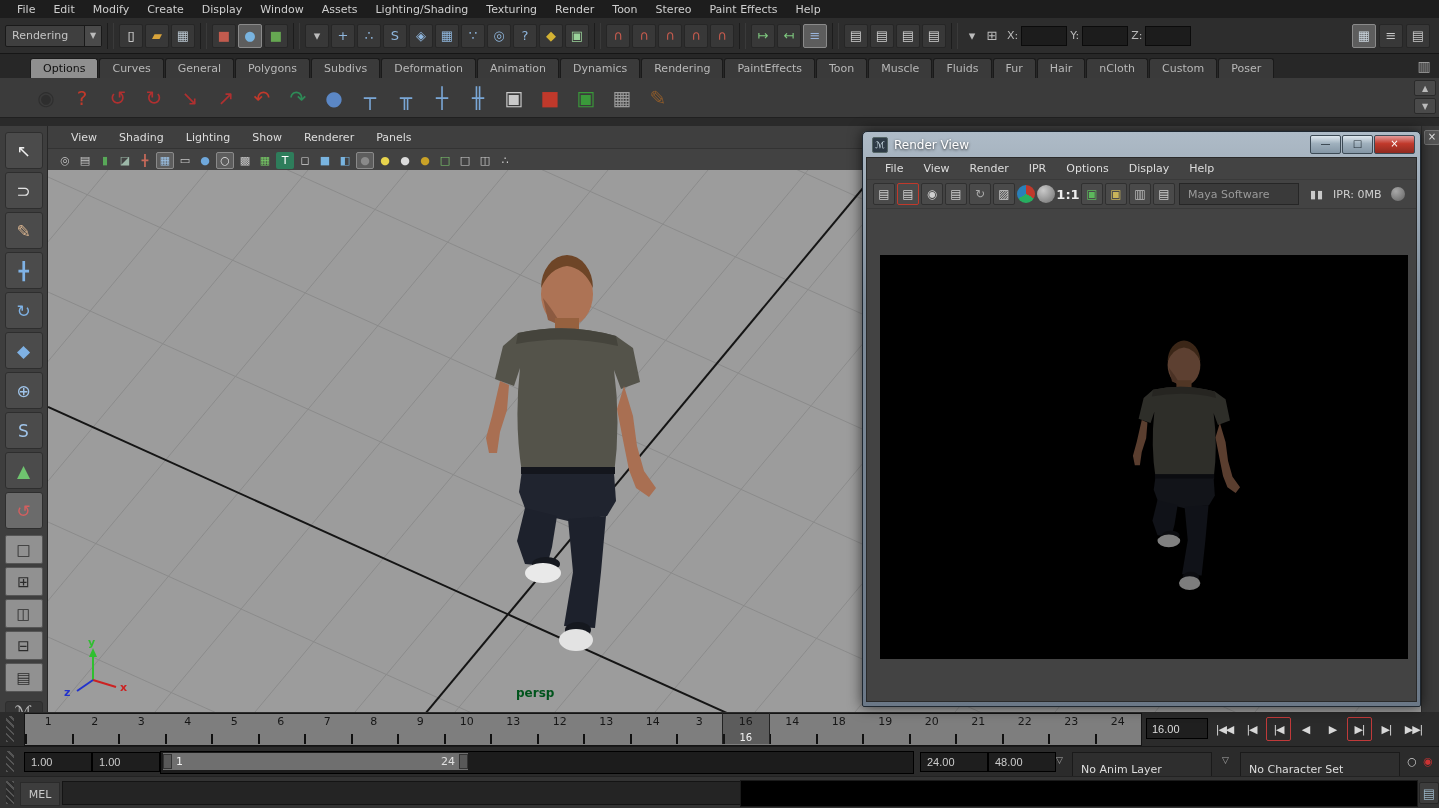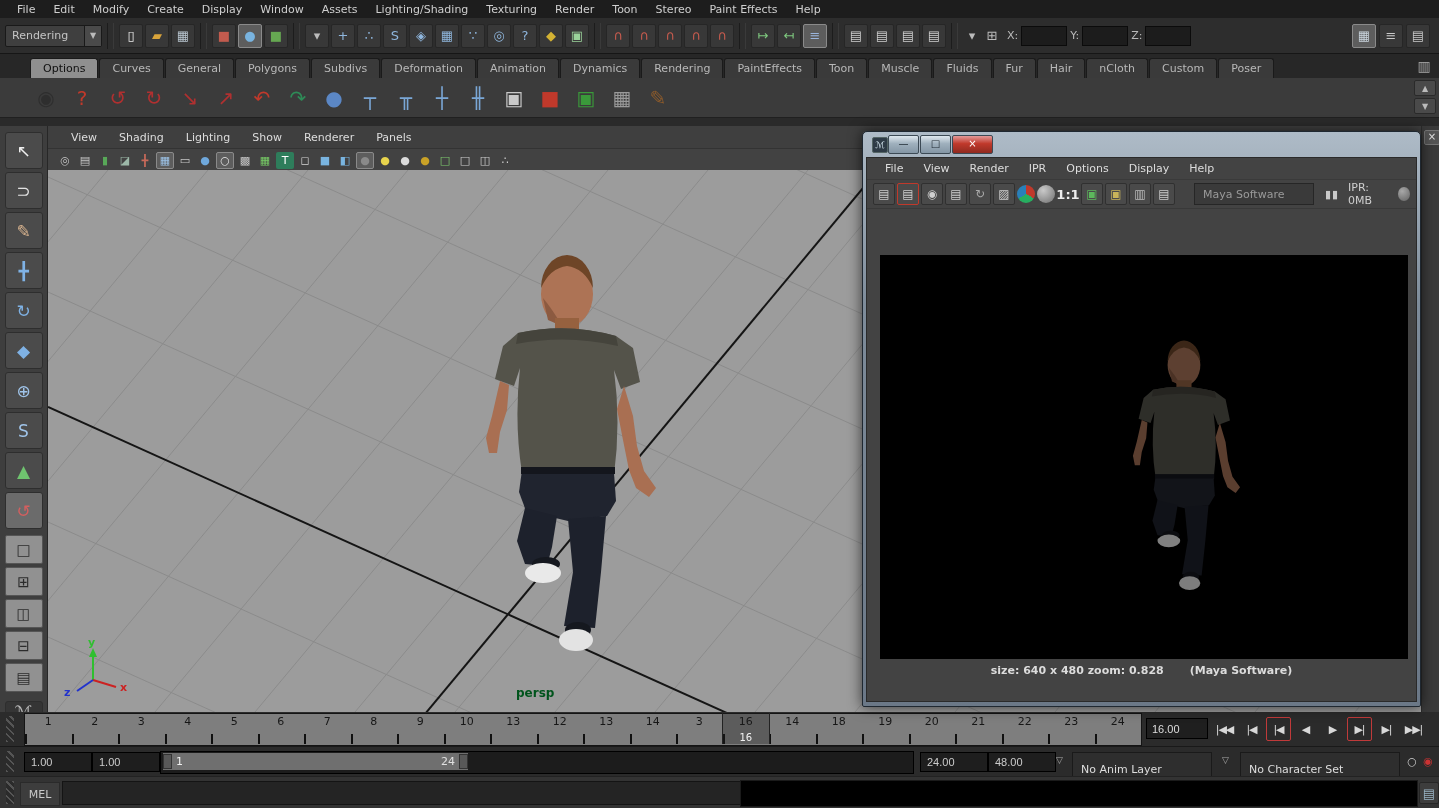--- a/index.html
+++ b/index.html
@@ -62,21 +62,21 @@
   .win-btn{width:29px;height:17px;border:1px solid #3c4a55;border-radius:2px;background:linear-gradient(#dfe8ef,#9fb0bd 45%,#8496a5);color:#1d2830;font-size:10px;line-height:15px;text-align:center;}
   .win-btn.close{width:39px;background:linear-gradient(#e39a9a,#c0392b 45%,#8f2a20);color:#fff;}
   #rv-body{background:#434343;border:1px solid #2a2a2a;height:545px;box-sizing:border-box;overflow:hidden;}
   #rv-menus{height:21px;display:flex;align-items:center;padding-left:8px;border-bottom:1px solid #3a3a3a;}
   #rv-menus .menu-item{padding:0 10px;color:#ddd;}
   #rv-toolbar{height:28px;display:flex;align-items:center;gap:3px;padding:0 6px;border-bottom:1px solid #393939;}
   .rv-icon{width:22px;height:22px;background:#4a4a4a;border:1px solid #303030;border-radius:2px;display:flex;align-items:center;justify-content:center;font-size:12px;color:#c9c9c9;box-sizing:border-box;}
   .rv-icon.txt{background:none;border-color:transparent;font-weight:bold;color:#eee;font-size:13px;}
   .rgb-ball{border-radius:50%;background:conic-gradient(#c0392b 0 33%,#27ae60 0 66%,#2980b9 0 100%);width:18px;height:18px;border:none;color:transparent;}
   .alpha-ball{border-radius:50%;background:radial-gradient(circle at 35% 30%,#c9c9c9,#6f6f6f);width:18px;height:18px;border:none;color:transparent;}
-  #rv-renderer{height:20px;min-width:102px;background:#3a3a3a;border:1px solid #262626;color:#9a9a9a;display:flex;align-items:center;padding:0 8px;margin-left:16px;}
+  #rv-renderer{height:20px;min-width:102px;background:#3a3a3a;border:1px solid #262626;color:#9a9a9a;display:flex;align-items:center;padding:0 8px;margin-left:1px;}
   #rv-pause{color:#c9c9c9;font-size:11px;letter-spacing:1px;margin-left:8px;}
   #rv-ipr-mem{color:#cfcfcf;margin-left:6px;}
   .stop-ball{width:14px;height:14px;border-radius:50%;background:radial-gradient(circle at 35% 30%,#a8a8a8,#636363);margin-left:6px;}
   #rv-image{margin:46px 0 0 13px;width:528px;height:404px;background:#000;}
   #rv-status{margin-top:5px;text-align:center;color:#dcdcdc;font-weight:bold;font-size:11px;}
   #rv-status .row{margin-top:2px;display:flex;justify-content:center;gap:26px;}
   
   #timeline{left:0;top:712px;width:1439px;height:34px;background:#2b2b2b;}
   .grip{position:absolute;left:6px;top:4px;bottom:4px;width:8px;
         background:repeating-linear-gradient(45deg,#555 0 2px,#2b2b2b 2px 5px);}
@@ -392,20 +392,21 @@
     </div>
   </div>
 
   <div id="right-strip" class="abs">
     <div id="pane-close">×</div>
   </div>
 
   <div id="render-window" class="abs">
     <div id="rv-titlebar">
       <div id="rv-app-icon">ℳ</div>
+      <div class="title">Render View</div>
       <div class="win-btns">
         <div class="win-btn">—</div>
         <div class="win-btn">□</div>
         <div class="win-btn close">×</div>
       </div>
     </div>
     <div id="rv-body">
       <div id="rv-menus">
 
       <div class="menu-item">File</div>
@@ -440,24 +441,20 @@
       </div>
       <div id="rv-image">
         <svg width="528" height="404" viewBox="0 0 528 404">
           <rect x="0" y="0" width="528" height="404" fill="#000"></rect>
           <g style="filter:brightness(0.55) saturate(0.9)">
             <use href="#character-model" transform="translate(-23,32) scale(0.63)"></use>
           </g>
         </svg>
       </div>
       <div id="rv-status">
-        <div class="row">
-          <span>size: 640 x 480 zoom: 0.828</span>
-          <span>(Maya Software)</span>
-        </div>
       </div>
     </div>
   </div>
 
   <div id="timeline" class="abs">
     <div class="grip"></div>
     <div id="ruler">
 
     <div class="fcell"><span class="num">1</span></div>
         <div class="fcell"><span class="num">2</span></div>

